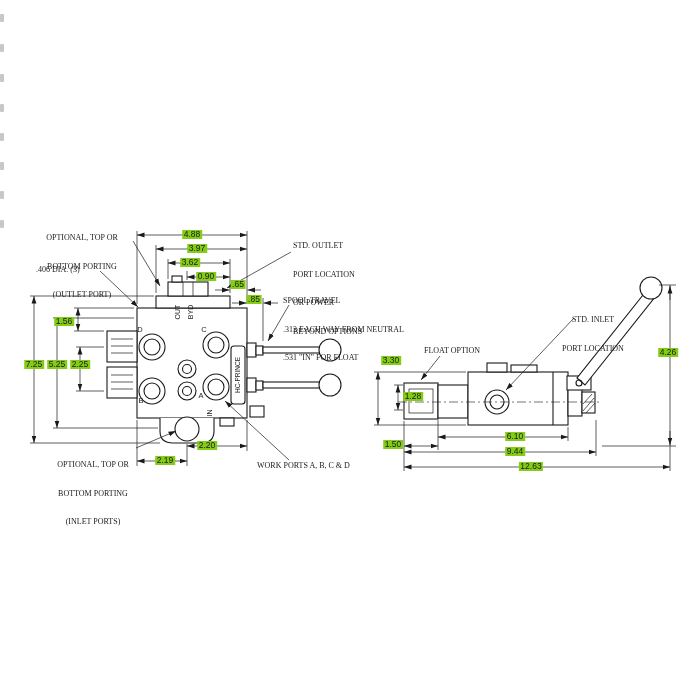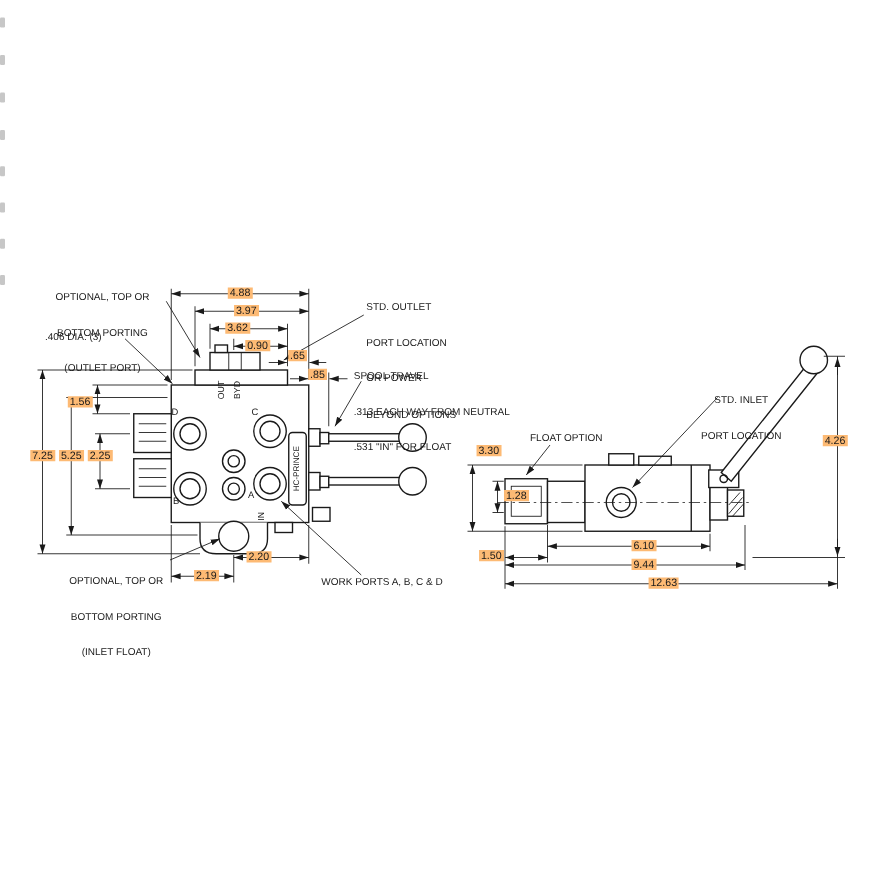--- a/index.html
+++ b/index.html
@@ -2,25 +2,25 @@
 <html><head>
 <meta charset="utf-8">
 <style>
   * { margin:0; padding:0; box-sizing:border-box; }
   html,body { background:#ffffff; }
   .canvas {
     position:relative; width:700px; height:700px; background:#fff;
     font-family:"Liberation Sans","DejaVu Sans",sans-serif; color:#1a1a1a; overflow:hidden;
   }
   .canvas svg { position:absolute; left:0; top:0; }
-  .t { position:absolute; font-size:8px; line-height:9.5px; white-space:pre; letter-spacing:0; }
+  .t { position:absolute; font-size:8px; line-height:9.5px; white-space:pre; letter-spacing:0;font-family:Liberation Serif, serif; }
   .c { text-align:center; }
   .dim {
     position:absolute; font-size:8.5px; line-height:9px; white-space:pre;
-    background:#fdba74; padding:0 1.5px; transform:translateX(-50%);
+    background:#84cc16; padding:0 1.5px; transform:translateX(-50%);
   }
   .pl { position:absolute; font-size:7.5px; line-height:8px; white-space:pre; transform:translate(-50%,-50%); }
   .rot { position:absolute; font-size:7px; line-height:8px; white-space:pre; transform:translate(-50%,-50%) rotate(-90deg); }
   .art { position:absolute; left:0; width:4px; height:8px; background:#909090; opacity:.5; border-radius:1px; }
 </style>
 </head>
 <body>
 
 <div class="canvas">
 
@@ -176,21 +176,21 @@
 
   <div class="t" style="left:283px;top:277px">
     <div>SPOOL TRAVEL</div>
     <div>.313 EACH WAY FROM NEUTRAL</div>
     <div>.531 "IN" FOR FLOAT</div>
   </div>
 
   <div class="t c" style="left:50px;top:441px;width:86px">
     <div>OPTIONAL, TOP OR</div>
     <div>BOTTOM PORTING</div>
-    <div>(INLET FLOAT)</div>
+    <div>(INLET PORTS)</div>
   </div>
 
   <div class="t" style="left:257px;top:461px">WORK PORTS A, B, C &amp; D</div>
 
   <div class="t c" style="left:545px;top:296px;width:96px">
     <div>STD. INLET</div>
     <div>PORT LOCATION</div>
   </div>
   <div class="t" style="left:424px;top:346px">FLOAT OPTION</div>
 

